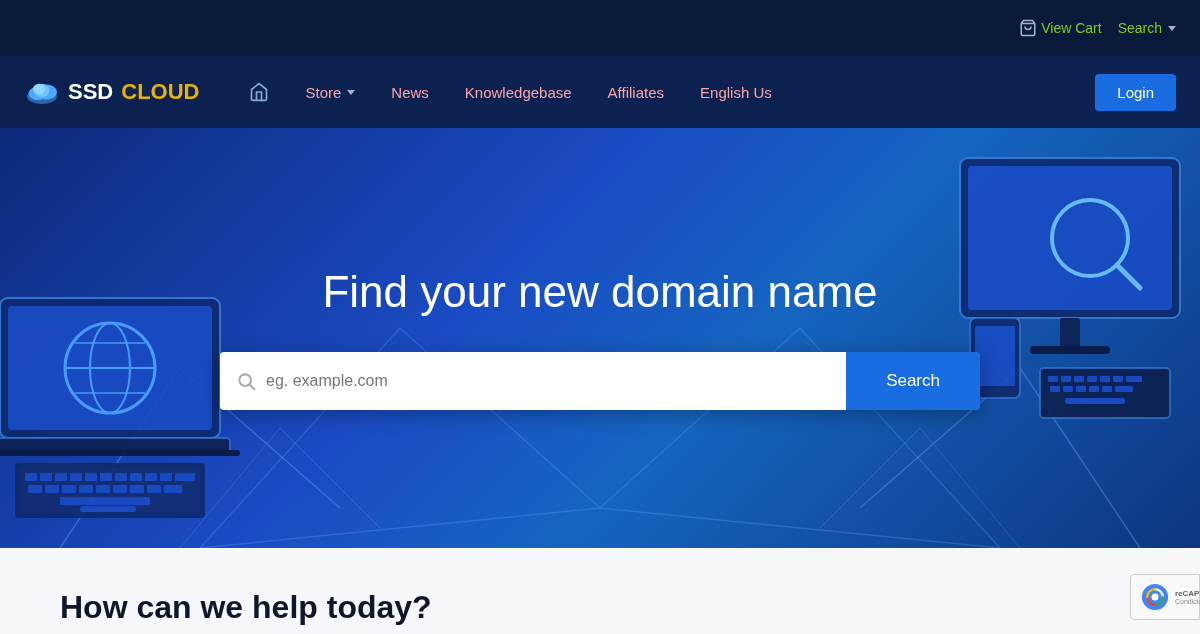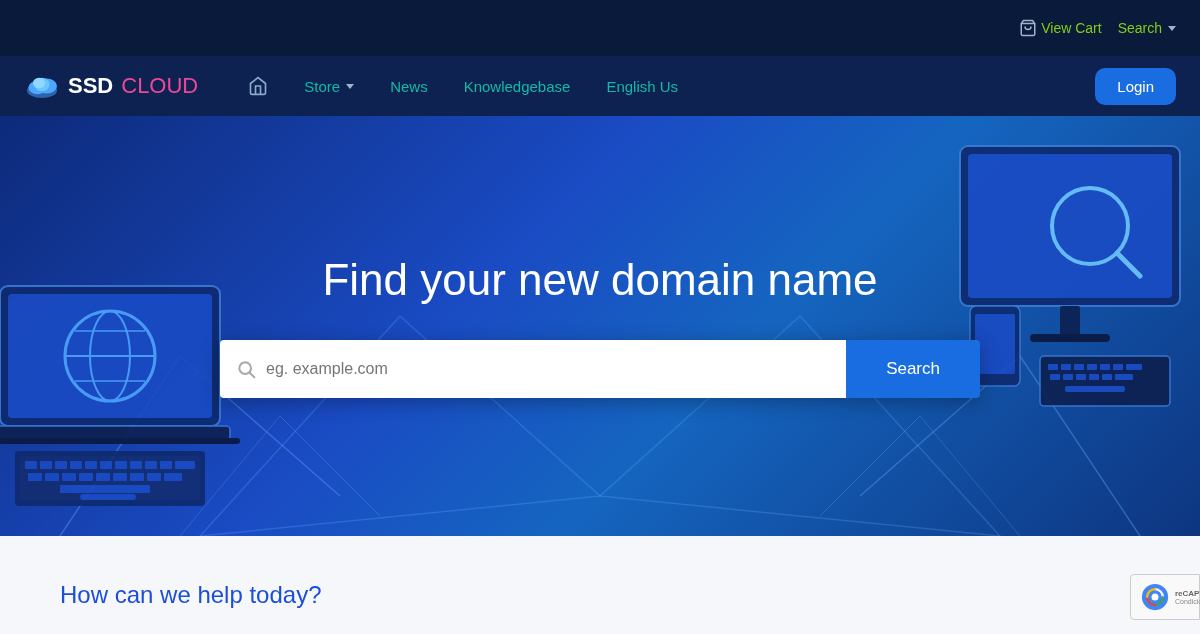--- a/index.html
+++ b/index.html
@@ -41,72 +41,72 @@
       border-top: 5px solid #a0b4cc;
       margin-left: 2px;
     }
 
     
     .nav-bar {
       background-color: #0d2251;
       display: flex;
       align-items: center;
       padding: 0 24px;
-      height: 60px;
+      height: 72px;
       gap: 0;
     }
     .logo {
       display: flex;
       align-items: center;
       gap: 8px;
       text-decoration: none;
       margin-right: 32px;
     }
     .logo-text-ssd {
       color: #ffffff;
       font-size: 22px;
       font-weight: bold;
     }
     .logo-text-cloud {
-      color: #ec4899;
+      color: #eab308;
       font-size: 22px;
-      font-weight: normal;
+      font-weight: bold;
     }
     .cloud-icon {
       width: 36px;
       height: 36px;
     }
     .nav-links {
       display: flex;
       align-items: center;
       gap: 0;
       flex: 1;
     }
     .nav-item {
-      color: #14b8a6;
+      color: #fca5a5;
       font-size: 15px;
       padding: 0 18px;
       height: 60px;
       display: flex;
       align-items: center;
       cursor: pointer;
       text-decoration: none;
       gap: 4px;
       transition: color 0.2s;
     }
     .home-icon {
       width: 20px;
       height: 20px;
       fill: #8aa8cc;
     }
     .login-btn {
       background-color: #1a6de0;
       color: #fff;
       border: none;
-      border-radius: 10px;
+      border-radius: 4px;
       padding: 10px 22px;
       font-size: 15px;
       cursor: pointer;
       font-weight: 500;
     }
 
     
     .hero {
       background: linear-gradient(135deg, #0d2a7a 0%, #1a4bc4 40%, #1565c0 60%, #0d3580 100%);
       min-height: 420px;
@@ -198,23 +198,23 @@
 
     
     .bottom-section {
       background-color: #f5f7fa;
       padding: 40px 60px;
       min-height: 118px;
       display: flex;
       align-items: center;
     }
     .bottom-title {
-      color: #1d4ed8;
-      font-size: 24px;
-      font-weight: normal;
+      color: #0f172a;
+      font-size: 32px;
+      font-weight: bold;
     }
 
     
     .recaptcha-badge {
       position: fixed;
       bottom: 14px;
       right: 0;
       background: #f9f9f9;
       border: 1px solid #ccc;
       border-radius: 4px 0 0 4px;
@@ -273,20 +273,23 @@
     </a>
     <a class="nav-item" href="#">
       <span>Store</span>
       <span class="chevron-down"></span>
     </a>
     <a class="nav-item" href="#">
       <span>News</span>
     </a>
     <a class="nav-item" href="#">
       <span>Knowledgebase</span>
+    </a>
+    <a class="nav-item" href="#">
+      <span>Affiliates</span>
     </a>
     <a class="nav-item" href="#">
       <span>English Us</span>
     </a>
   </div>
   <button class="login-btn">Login</button>
 </nav>
 
 <section class="hero">
 

